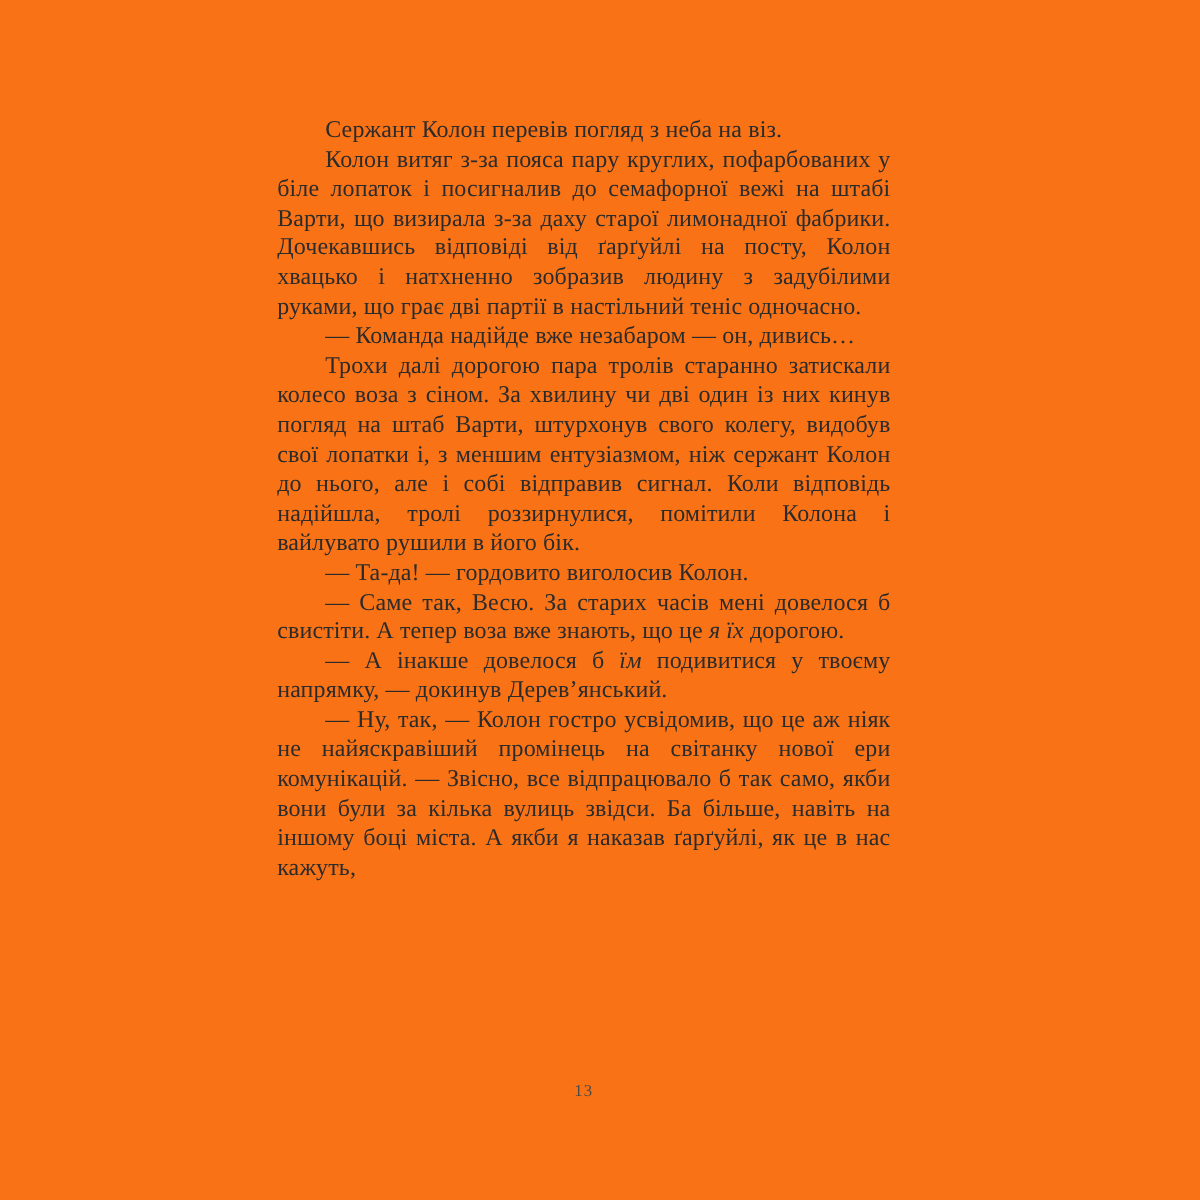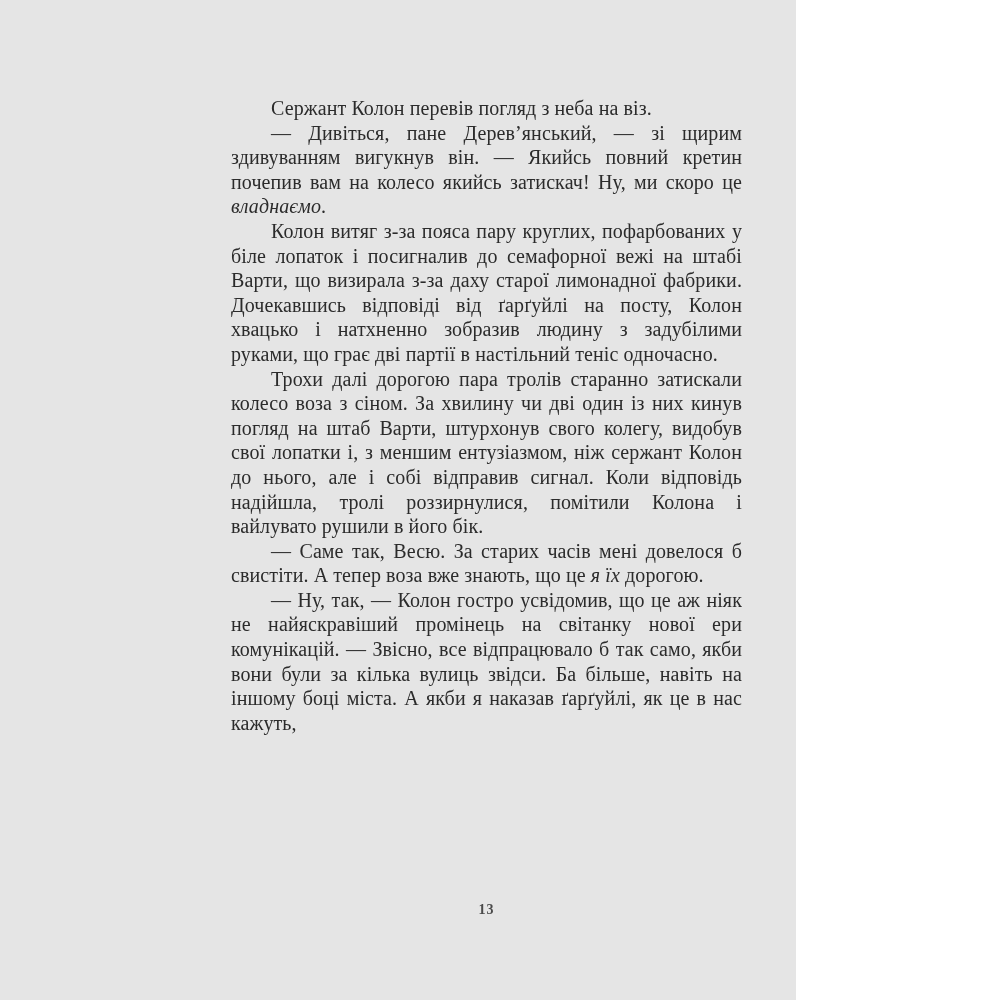--- a/index.html
+++ b/index.html
@@ -2,23 +2,23 @@
 <html lang="uk"><head>
 <meta charset="utf-8">
 <style>
   html, body {
     margin: 0;
     padding: 0;
     background: #ffffff;
   }
   .sheet {
     position: relative;
-    width: 796px;
+    width: 1000px;
     height: 1000px;
-    background: #e5e5e5;
+    background: #f97316;
     overflow: hidden;
     font-family: "Liberation Serif", "DejaVu Serif", serif;
   }
   .text-block {
     position: absolute;
     left: 231px;
     top: 96px;
     width: 511px;
     color: #2b2b2b;
     font-size: 20px;
@@ -36,29 +36,30 @@
   }
   .page-number {
     position: absolute;
     left: 231px;
     top: 902px;
     width: 511px;
     text-align: center;
     color: #4a4a4a;
     font-size: 14px;
     letter-spacing: 1px;
-    font-weight: bold;
   }
 </style>
 </head>
 <body>
 
 <div class="sheet">
   <div class="text-block" id="text-block">
       <p><span>Сержант Колон перевів погляд з неба на віз.</span></p>
-      <p><span>— Дивіться, пане Дерев’янський, — зі щирим здивуванням вигукнув він. — Якийсь повний кретин почепив вам на колесо якийсь затискач! Ну, ми скоро це </span><em>владнаємо</em><span>.</span></p>
       <p><span>Колон витяг з-за пояса пару круглих, пофарбованих у біле лопаток і посигналив до семафорної вежі на штабі Варти, що визирала з-за даху старої лимонадної фабрики. Дочекавшись відповіді від ґарґуйлі на посту, Колон хвацько і натхненно зобразив людину з задубілими руками, що грає дві партії в настільний теніс одночасно.</span></p>
+      <p><span>— Команда надійде вже незабаром — он, дивись…</span></p>
       <p><span>Трохи далі дорогою пара тролів старанно затискали колесо воза з сіном. За хвилину чи дві один із них кинув погляд на штаб Варти, штурхонув свого колегу, видобув свої лопатки і, з меншим ентузіазмом, ніж сержант Колон до нього, але і собі відправив сигнал. Коли відповідь надійшла, тролі роззирнулися, помітили Колона і вайлувато рушили в його бік.</span></p>
+      <p><span>— Та-да! — гордовито виголосив Колон.</span></p>
       <p><span>— Саме так, Весю. За старих часів мені довелося б свистіти. А тепер воза вже знають, що це </span><em>я їх</em><span> дорогою.</span></p>
+      <p><span>— А інакше довелося б </span><em>їм</em><span> подивитися у твоєму напрямку, — докинув Дерев’янський.</span></p>
       <p><span>— Ну, так, — Колон гостро усвідомив, що це аж ніяк не найяскравіший промінець на світанку нової ери комунікацій. — Звісно, все відпрацювало б так само, якби вони були за кілька вулиць звідси. Ба більше, навіть на іншому боці міста. А якби я наказав ґарґуйлі, як це в нас кажуть,</span></p>
     </div>
   <div class="page-number">13</div>
 </div>
 
 </body></html>

